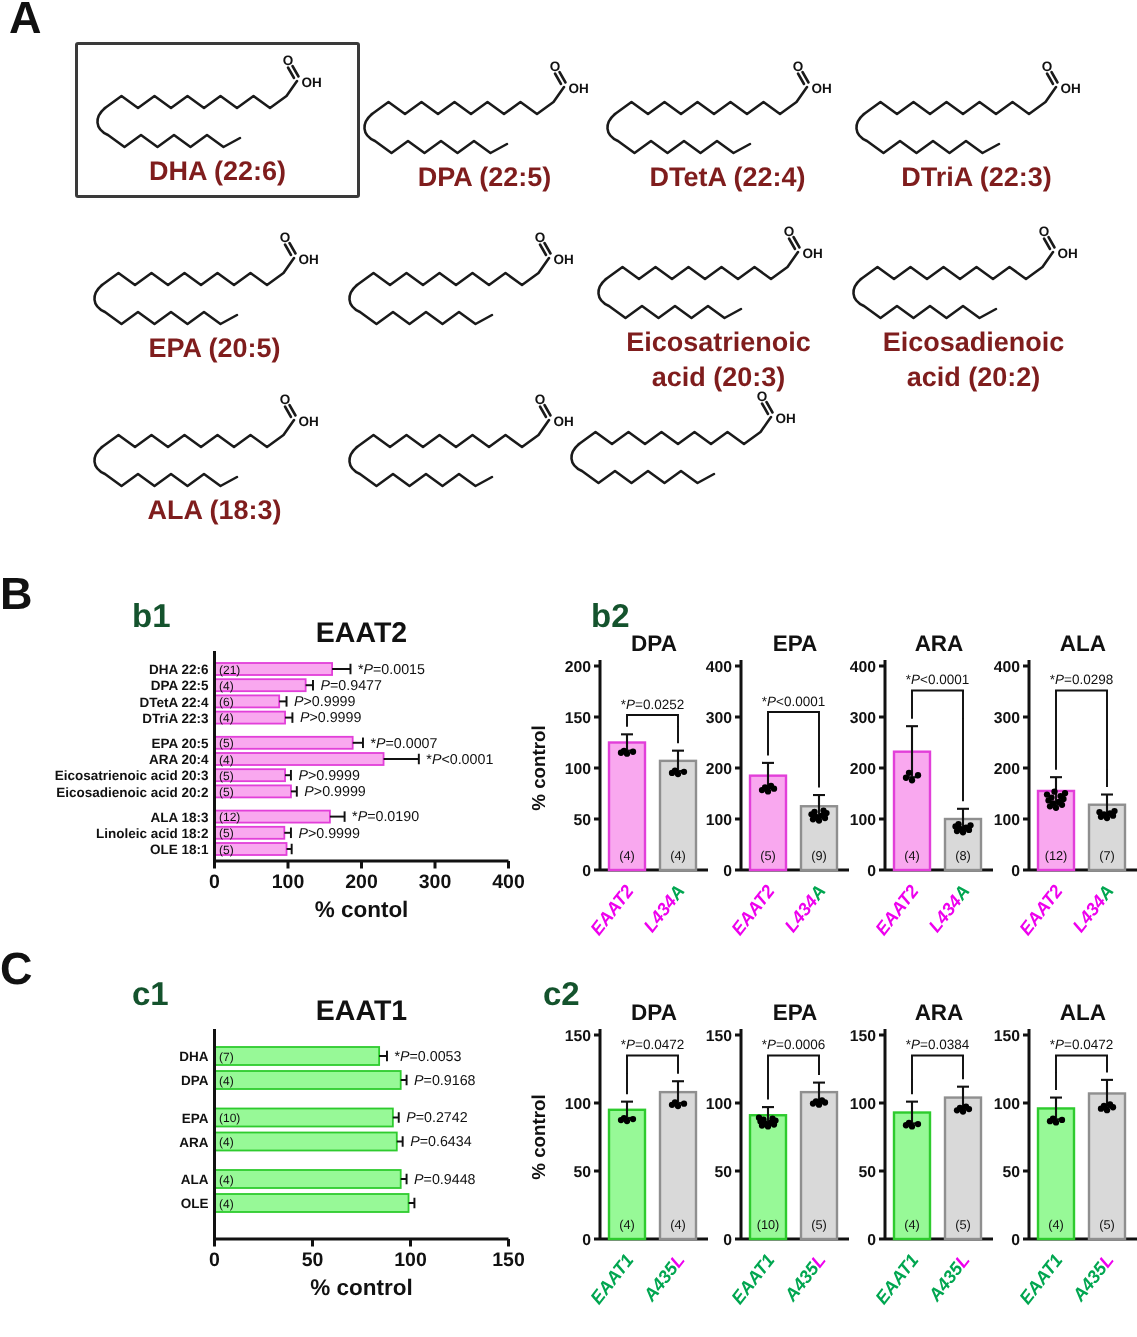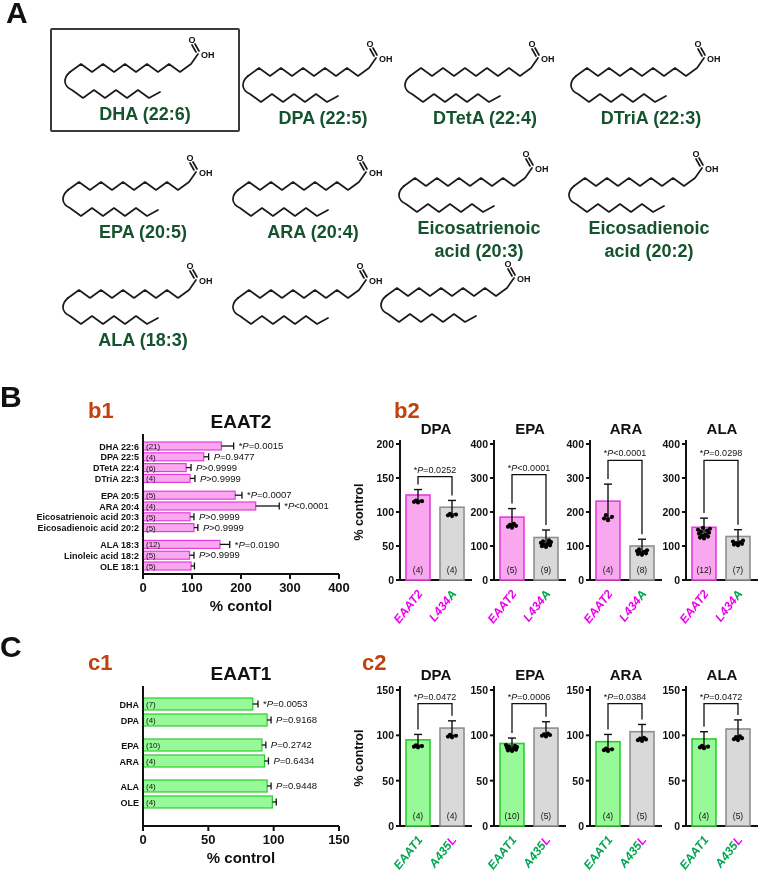--- a/index.html
+++ b/index.html
@@ -1,22 +1,22 @@
 <!DOCTYPE html>
 <html><head>
 <meta charset="utf-8">
 <style>
   html,body{margin:0;padding:0;background:#ffffff;}
   .figure{position:relative;width:758px;height:891px;background:#fff;
           font-family:"Liberation Sans",sans-serif;overflow:hidden;color:#111;}
   .panel-letter{position:absolute;font-size:30px;font-weight:bold;color:#111;}
-  .sub-label{position:absolute;font-size:22px;font-weight:bold;color:#c2410c;}
+  .sub-label{position:absolute;font-size:22px;font-weight:bold;color:#14532d;}
   .mol-cell{position:absolute;text-align:center;}
   .mol-cell.boxed{border:2px solid #3a3a3a;border-radius:2px;padding:6px 8px 4px 8px;background:#fff;}
-  .mol-label{font-size:18px;font-weight:bold;line-height:1.25;color:#14532d;margin-top:1px;}
+  .mol-label{font-size:18px;font-weight:bold;line-height:1.25;color:#7f1d1d;margin-top:1px;}
   .mol-cell svg{display:block;margin:0 auto;}
   .chart-mount{position:absolute;}
   .mini-row{position:absolute;display:flex;gap:4px;}
   svg{overflow:visible;}
 </style>
 </head>
 <body>
 
 <div class="figure">
 
@@ -73,21 +73,20 @@
         <div class="mol-label">EPA (20:5)</div>
       </div>
       <div class="mol-cell" style="left: 228px; top: 154px;">
         <svg width="170" height="66" viewBox="0 0 170 66">
           <path d="M10,36 L21,28 32,36 43,28 54,36 65,28 76,36 87,28 98,36 109,28 120,36 131,28 138,18" fill="none" stroke="#1a1a1a" stroke-width="1.7" stroke-linejoin="round" stroke-linecap="round"></path>
           <path d="M10,36 C3,42 3,50 12,54 L23,62 34,54 45,62 56,54 67,62 78,54 89,62 100,56" fill="none" stroke="#1a1a1a" stroke-width="1.7" stroke-linejoin="round" stroke-linecap="round"></path>
           <path d="M136,16 L132,9 M139,15 L135,8" fill="none" stroke="#1a1a1a" stroke-width="1.7" stroke-linejoin="round" stroke-linecap="round"></path>
           <text x="132" y="7" font-size="9" font-family="&quot;Liberation Sans&quot;,sans-serif" text-anchor="middle" font-weight="bold" fill="#111111">O</text>
           <text x="141" y="22" font-size="9" font-family="&quot;Liberation Sans&quot;,sans-serif" text-anchor="start" font-weight="bold" fill="#111111">OH</text>
         </svg>
-        <div class="mol-label">ARA (20:4)</div>
       </div>
       <div class="mol-cell" style="left: 394px; top: 150px;">
         <svg width="170" height="66" viewBox="0 0 170 66">
           <path d="M10,36 L21,28 32,36 43,28 54,36 65,28 76,36 87,28 98,36 109,28 120,36 131,28 138,18" fill="none" stroke="#1a1a1a" stroke-width="1.7" stroke-linejoin="round" stroke-linecap="round"></path>
           <path d="M10,36 C3,42 3,50 12,54 L23,62 34,54 45,62 56,54 67,62 78,54 89,62 100,56" fill="none" stroke="#1a1a1a" stroke-width="1.7" stroke-linejoin="round" stroke-linecap="round"></path>
           <path d="M136,16 L132,9 M139,15 L135,8" fill="none" stroke="#1a1a1a" stroke-width="1.7" stroke-linejoin="round" stroke-linecap="round"></path>
           <text x="132" y="7" font-size="9" font-family="&quot;Liberation Sans&quot;,sans-serif" text-anchor="middle" font-weight="bold" fill="#111111">O</text>
           <text x="141" y="22" font-size="9" font-family="&quot;Liberation Sans&quot;,sans-serif" text-anchor="start" font-weight="bold" fill="#111111">OH</text>
         </svg>
         <div class="mol-label">Eicosatrienoic<br>acid (20:3)</div>

